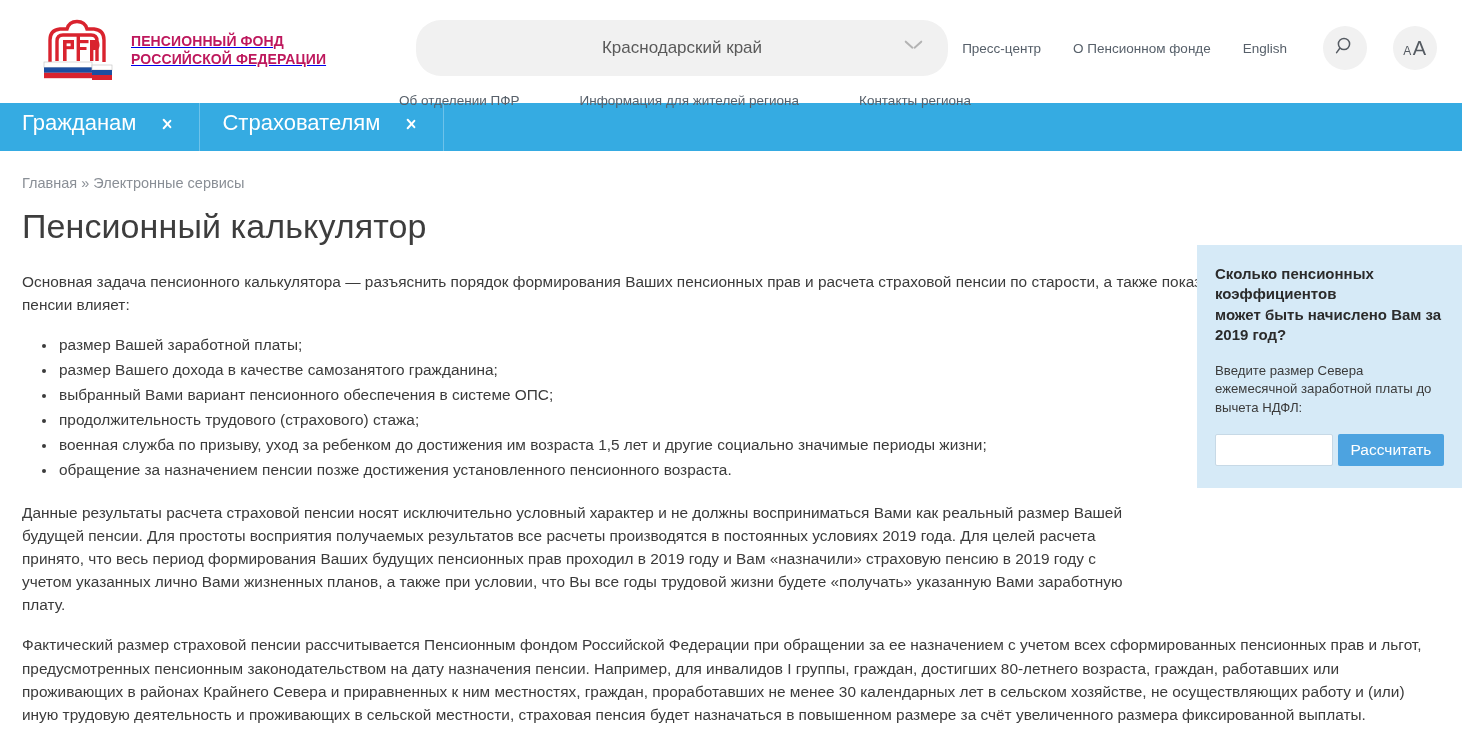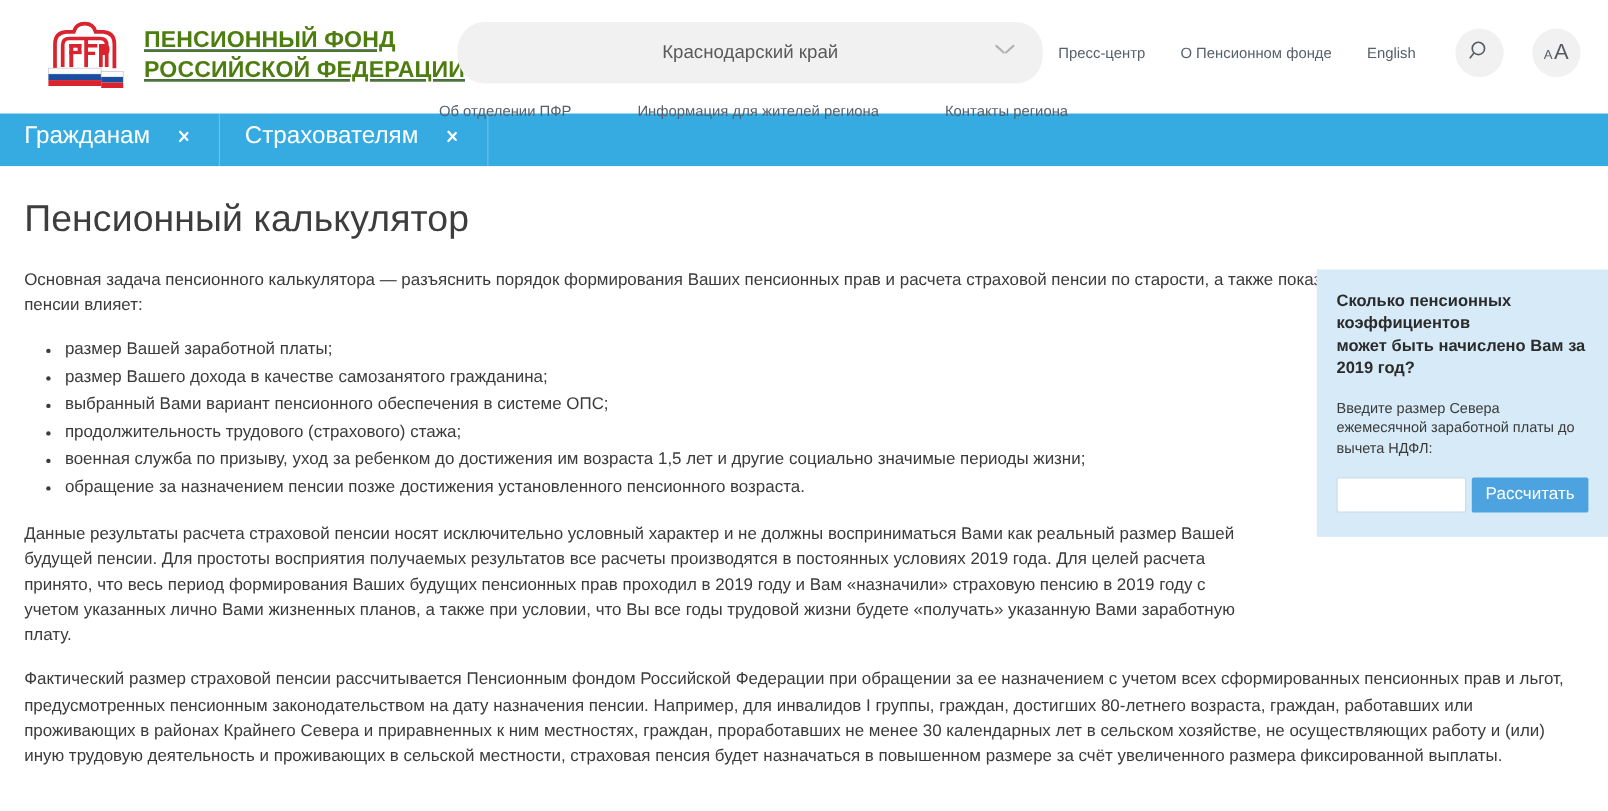--- a/index.html
+++ b/index.html
@@ -27,27 +27,26 @@
     align-items: center;
     padding: 18px 0 0 36px;
     gap: 11px;
   }
   .logo-mark {
     width: 84px; height: 64px;
     position: relative;
     flex: 0 0 auto;
   }
   .logo-text {
-    font-size: 21px;
+    font-size: 14px;
     font-weight: bold;
     line-height: 1.30;
-    color: #4d7c0f;
+    color: #be185d;
     letter-spacing: .1px;
     white-space: nowrap;
-    text-decoration: underline;
   }
 
   
   .region-col {
     position: absolute;
     left: 416px; top: 20px;
     width: 532px;
   }
   .region-select {
     height: 56px;
@@ -348,20 +347,25 @@
     <span class="nav-arrow"></span>
   </a>
   <a class="mainnav-item" href="#">
     <span>Страхователям</span>
     <span class="nav-arrow"></span>
   </a>
 </nav>
 
 <main class="content">
 
+  <div class="breadcrumb">
+    <a href="#">Главная</a>
+    <span class="sep">»</span>
+    <a href="#">Электронные сервисы</a>
+  </div>
 
   <h1 class="page-title">Пенсионный калькулятор</h1>
 
   <p class="body-text">Основная задача пенсионного калькулятора — разъяснить порядок формирования Ваших пенсионных прав и расчета страховой пенсии по старости, а также показать, как на размер страховой пенсии влияет:</p>
 
   <ul class="feature-list">
     <li>размер Вашей заработной платы;</li>
     <li>размер Вашего дохода в качестве самозанятого гражданина;</li>
     <li>выбранный Вами вариант пенсионного обеспечения в системе ОПС;</li>
     <li>продолжительность трудового (страхового) стажа;</li>

